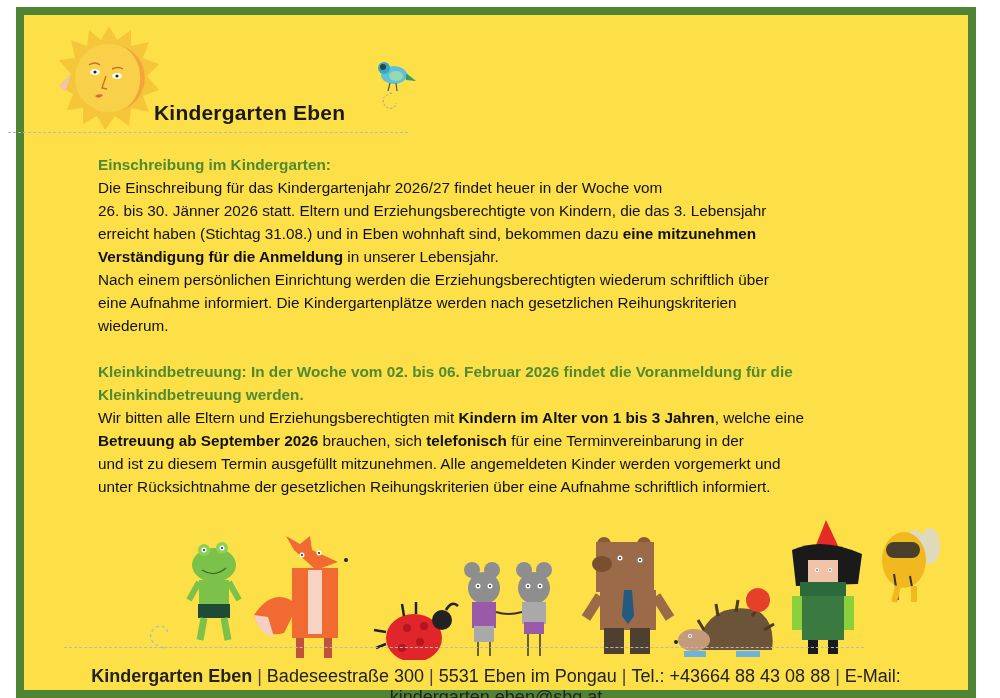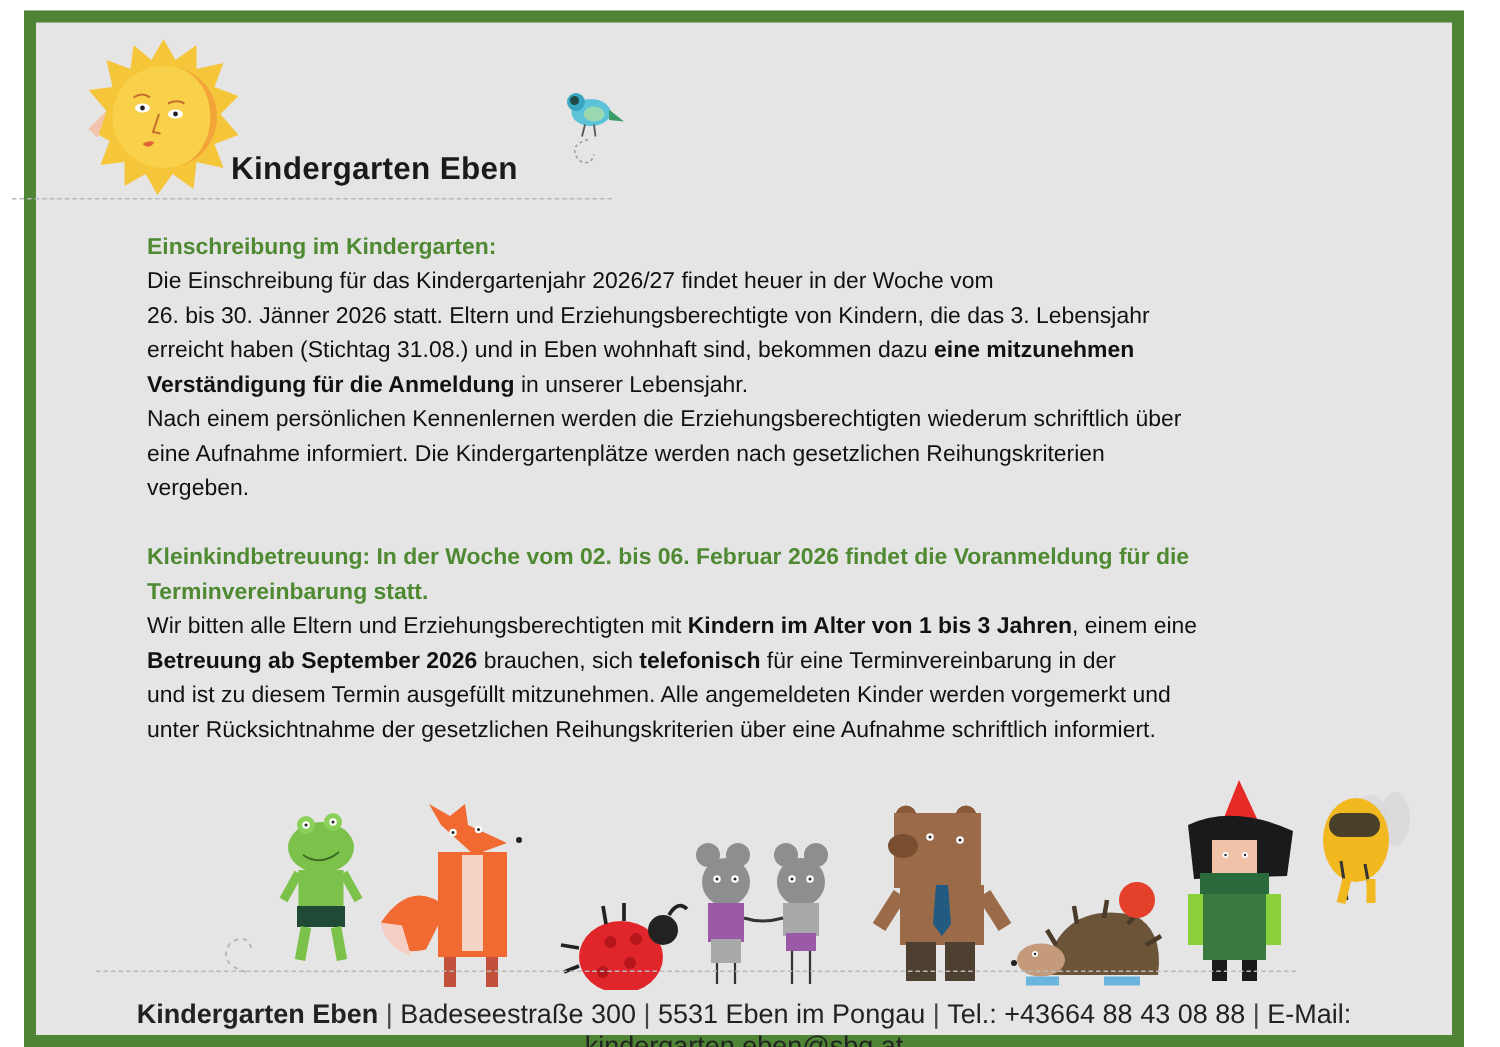--- a/index.html
+++ b/index.html
@@ -1,19 +1,19 @@
 <!DOCTYPE html>
 <html><head>
 <meta charset="utf-8">
 <style>
   html, body { margin: 0; padding: 0; background: #ffffff; }
   body { width: 1000px; height: 698px; position: relative; overflow: hidden;
          font-family: "Liberation Sans", "DejaVu Sans", sans-serif; color: #111; }
   .frame { position: absolute; left: 16px; top: 7px; width: 944px; height: 675px;
-           border: 8px solid #4f8434; background: #e5e5e5; }
+           border: 8px solid #4f8434; background: #fde047; }
   .header { position: absolute; left: 0; top: 0; width: 100%; height: 130px; }
   .sun { position: absolute; left: 30px; top: 8px; width: 110px; height: 110px; }
   .bird { position: absolute; left: 348px; top: 40px; width: 50px; height: 60px; }
   .logo-title { position: absolute; left: 130px; top: 86px; font-size: 21px; font-weight: bold;
                 color: #1a1a1a; letter-spacing: 0.2px; }
   .header-dash { position: absolute; left: -16px; top: 117px; width: 400px; border-top: 1.5px dashed #b9b9b9; }
   .content { position: absolute; left: 74px; top: 138px; width: 790px; font-size: 15.3px; line-height: 23px; }
   .content p { margin: 0; }
   .heading { color: #4f8a33; font-weight: bold; text-decoration-thickness: 1.5px; text-underline-offset: 2px; }
   .spacer { height: 23px; }
@@ -57,27 +57,27 @@
     <div class="logo-title">Kindergarten Eben</div>
     <div class="header-dash"></div>
   </div>
 
   <div class="content">
     <p class="heading">Einschreibung im Kindergarten:</p>
     <p>Die Einschreibung für das Kindergartenjahr 2026/27 findet heuer in der Woche vom</p>
     <p>26. bis 30. Jänner 2026 statt. Eltern und Erziehungsberechtigte von Kindern, die das 3. Lebensjahr</p>
     <p><span>erreicht haben (Stichtag 31.08.) und in Eben wohnhaft sind, bekommen dazu </span><b>eine mitzunehmen</b></p>
     <p><b>Verständigung für die Anmeldung</b><span> in unserer Lebensjahr.</span></p>
-    <p>Nach einem persönlichen Kennenlernen werden die Erziehungsberechtigten wiederum schriftlich über</p>
+    <p>Nach einem persönlichen Einrichtung werden die Erziehungsberechtigten wiederum schriftlich über</p>
     <p>eine Aufnahme informiert. Die Kindergartenplätze werden nach gesetzlichen Reihungskriterien</p>
-    <p>vergeben.</p>
+    <p>wiederum.</p>
     <div class="spacer"></div>
     <p class="heading">Kleinkindbetreuung: In der Woche vom 02. bis 06. Februar 2026 findet die Voranmeldung für die</p>
-    <p class="heading">Terminvereinbarung statt.</p>
-    <p><span>Wir bitten alle Eltern und Erziehungsberechtigten mit </span><b>Kindern im Alter von 1 bis 3 Jahren</b><span>, einem eine</span></p>
+    <p class="heading">Kleinkindbetreuung werden.</p>
+    <p><span>Wir bitten alle Eltern und Erziehungsberechtigten mit </span><b>Kindern im Alter von 1 bis 3 Jahren</b><span>, welche eine</span></p>
     <p><b>Betreuung ab September 2026</b><span> brauchen, sich </span><b>telefonisch</b><span> für eine Terminvereinbarung in der</span></p>
     <p>und ist zu diesem Termin ausgefüllt mitzunehmen. Alle angemeldeten Kinder werden vorgemerkt und</p>
     <p>unter Rücksichtnahme der gesetzlichen Reihungskriterien über eine Aufnahme schriftlich informiert.</p>
   </div>
 
   <svg class="animals" viewBox="0 0 820 140">
 
     <g>
       <ellipse cx="90" cy="45" rx="22" ry="17" fill="#7cc24a"></ellipse>
       <circle cx="80" cy="30" r="6" fill="#8ad15a"></circle>

